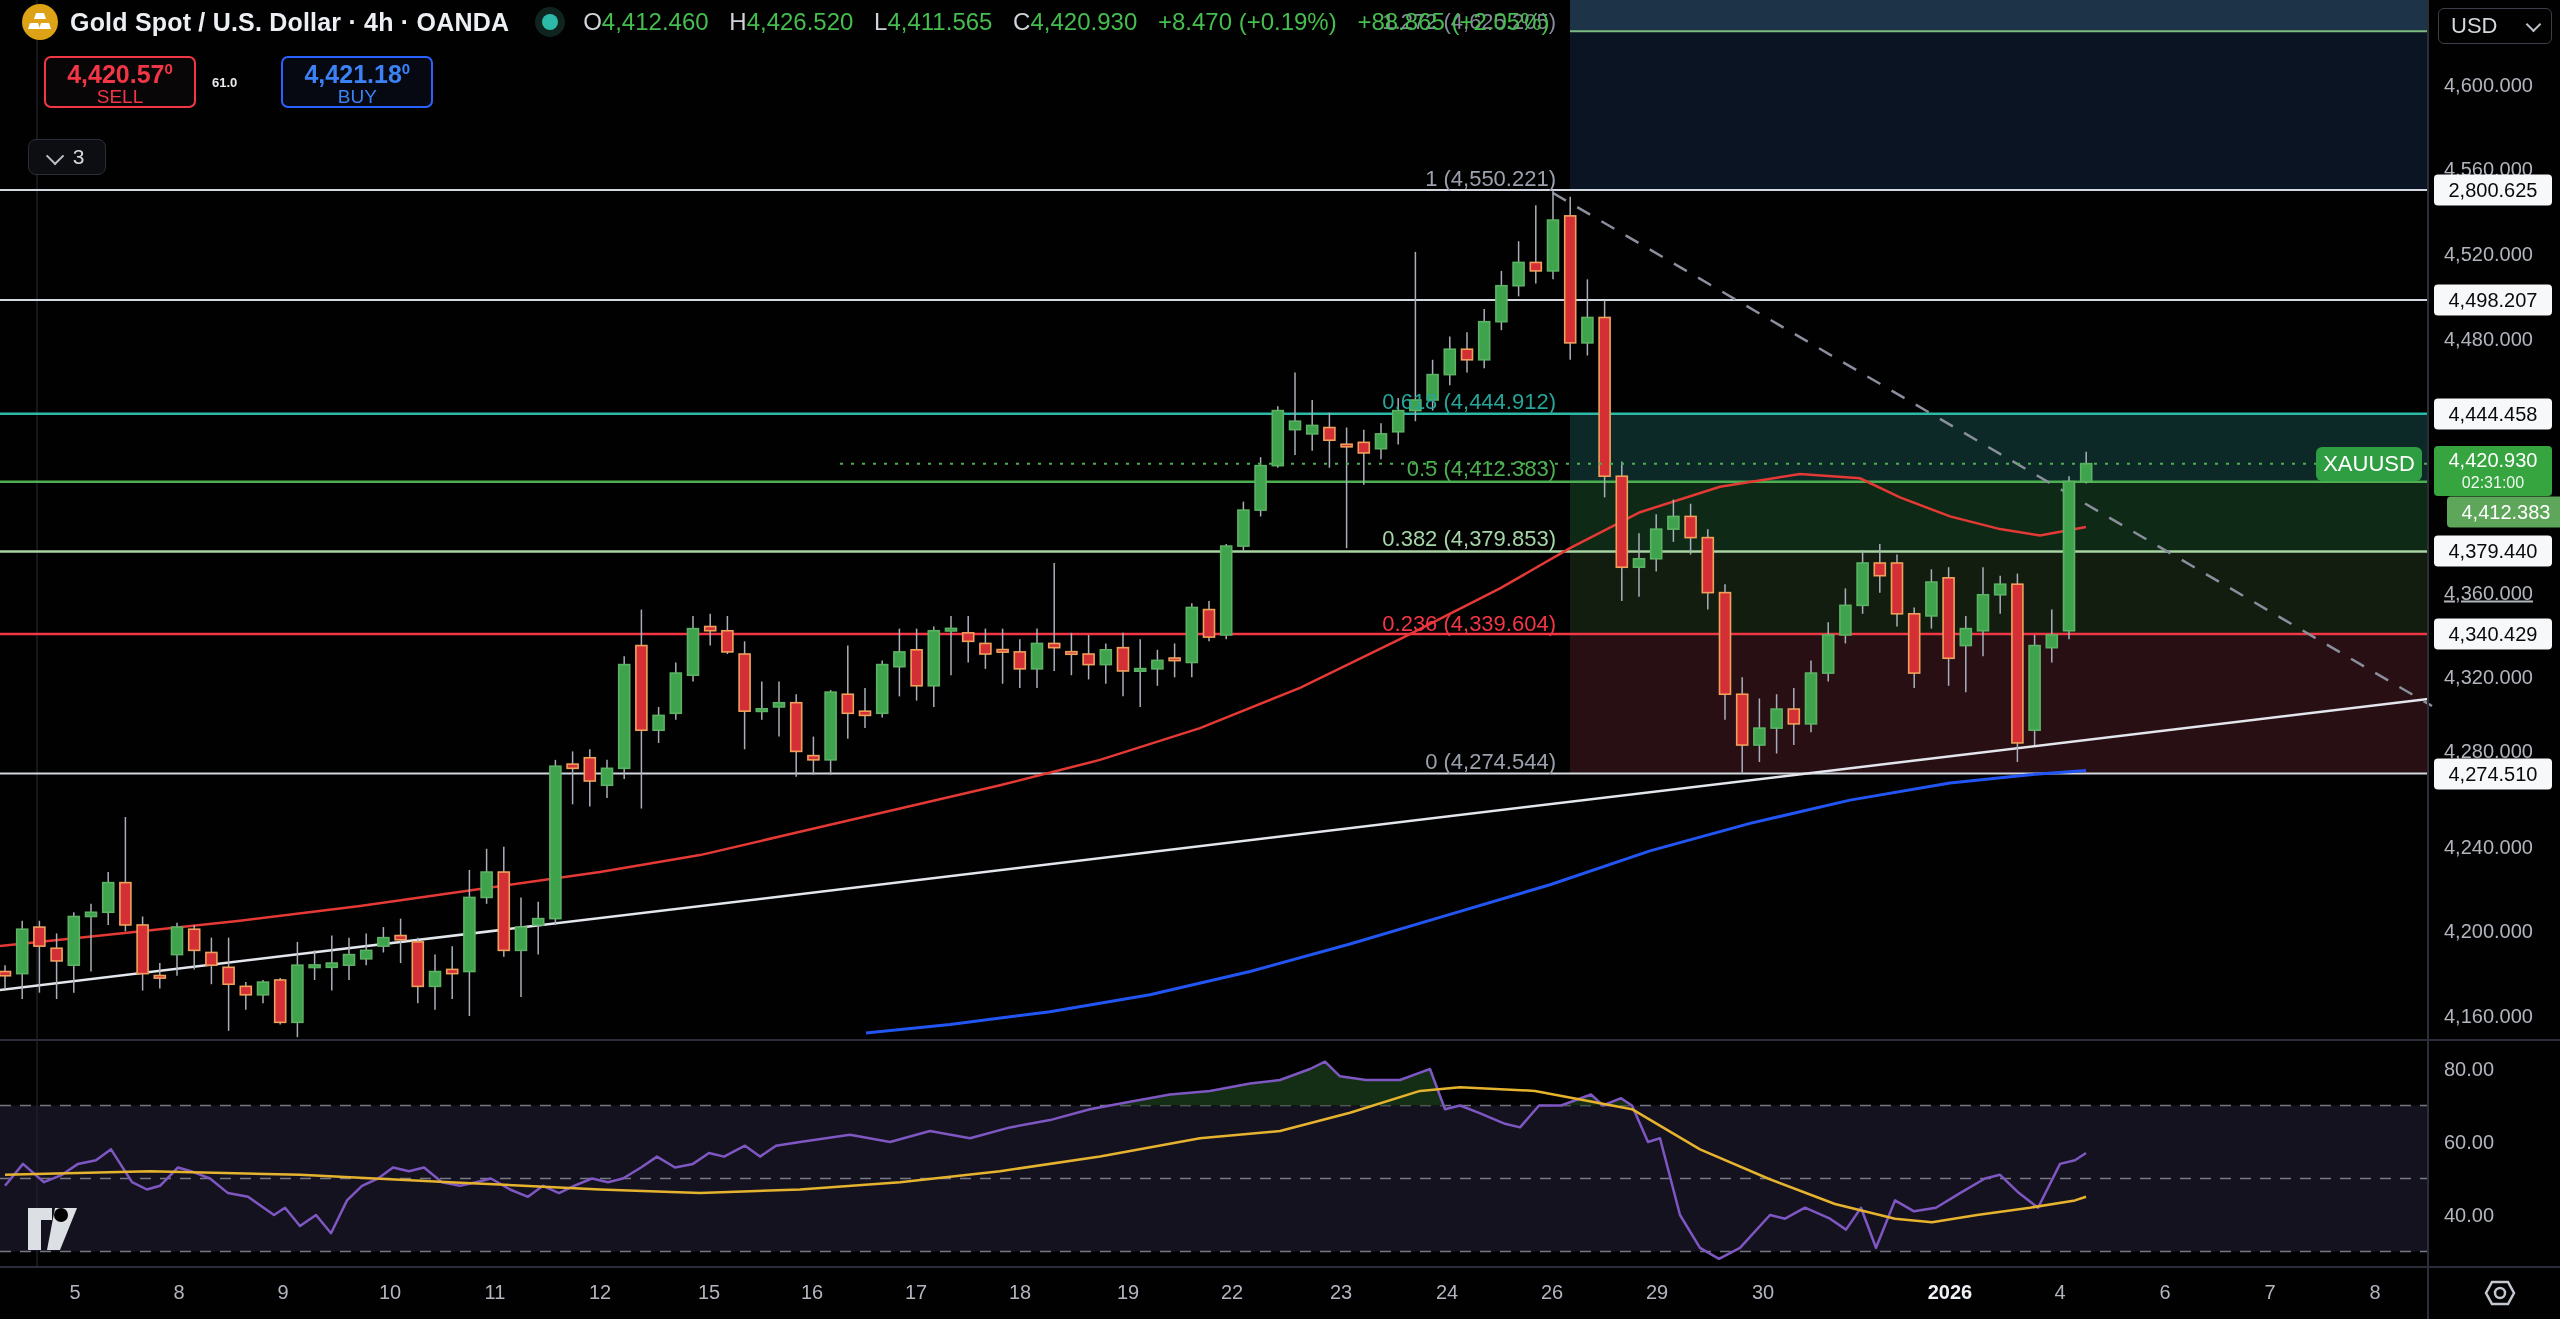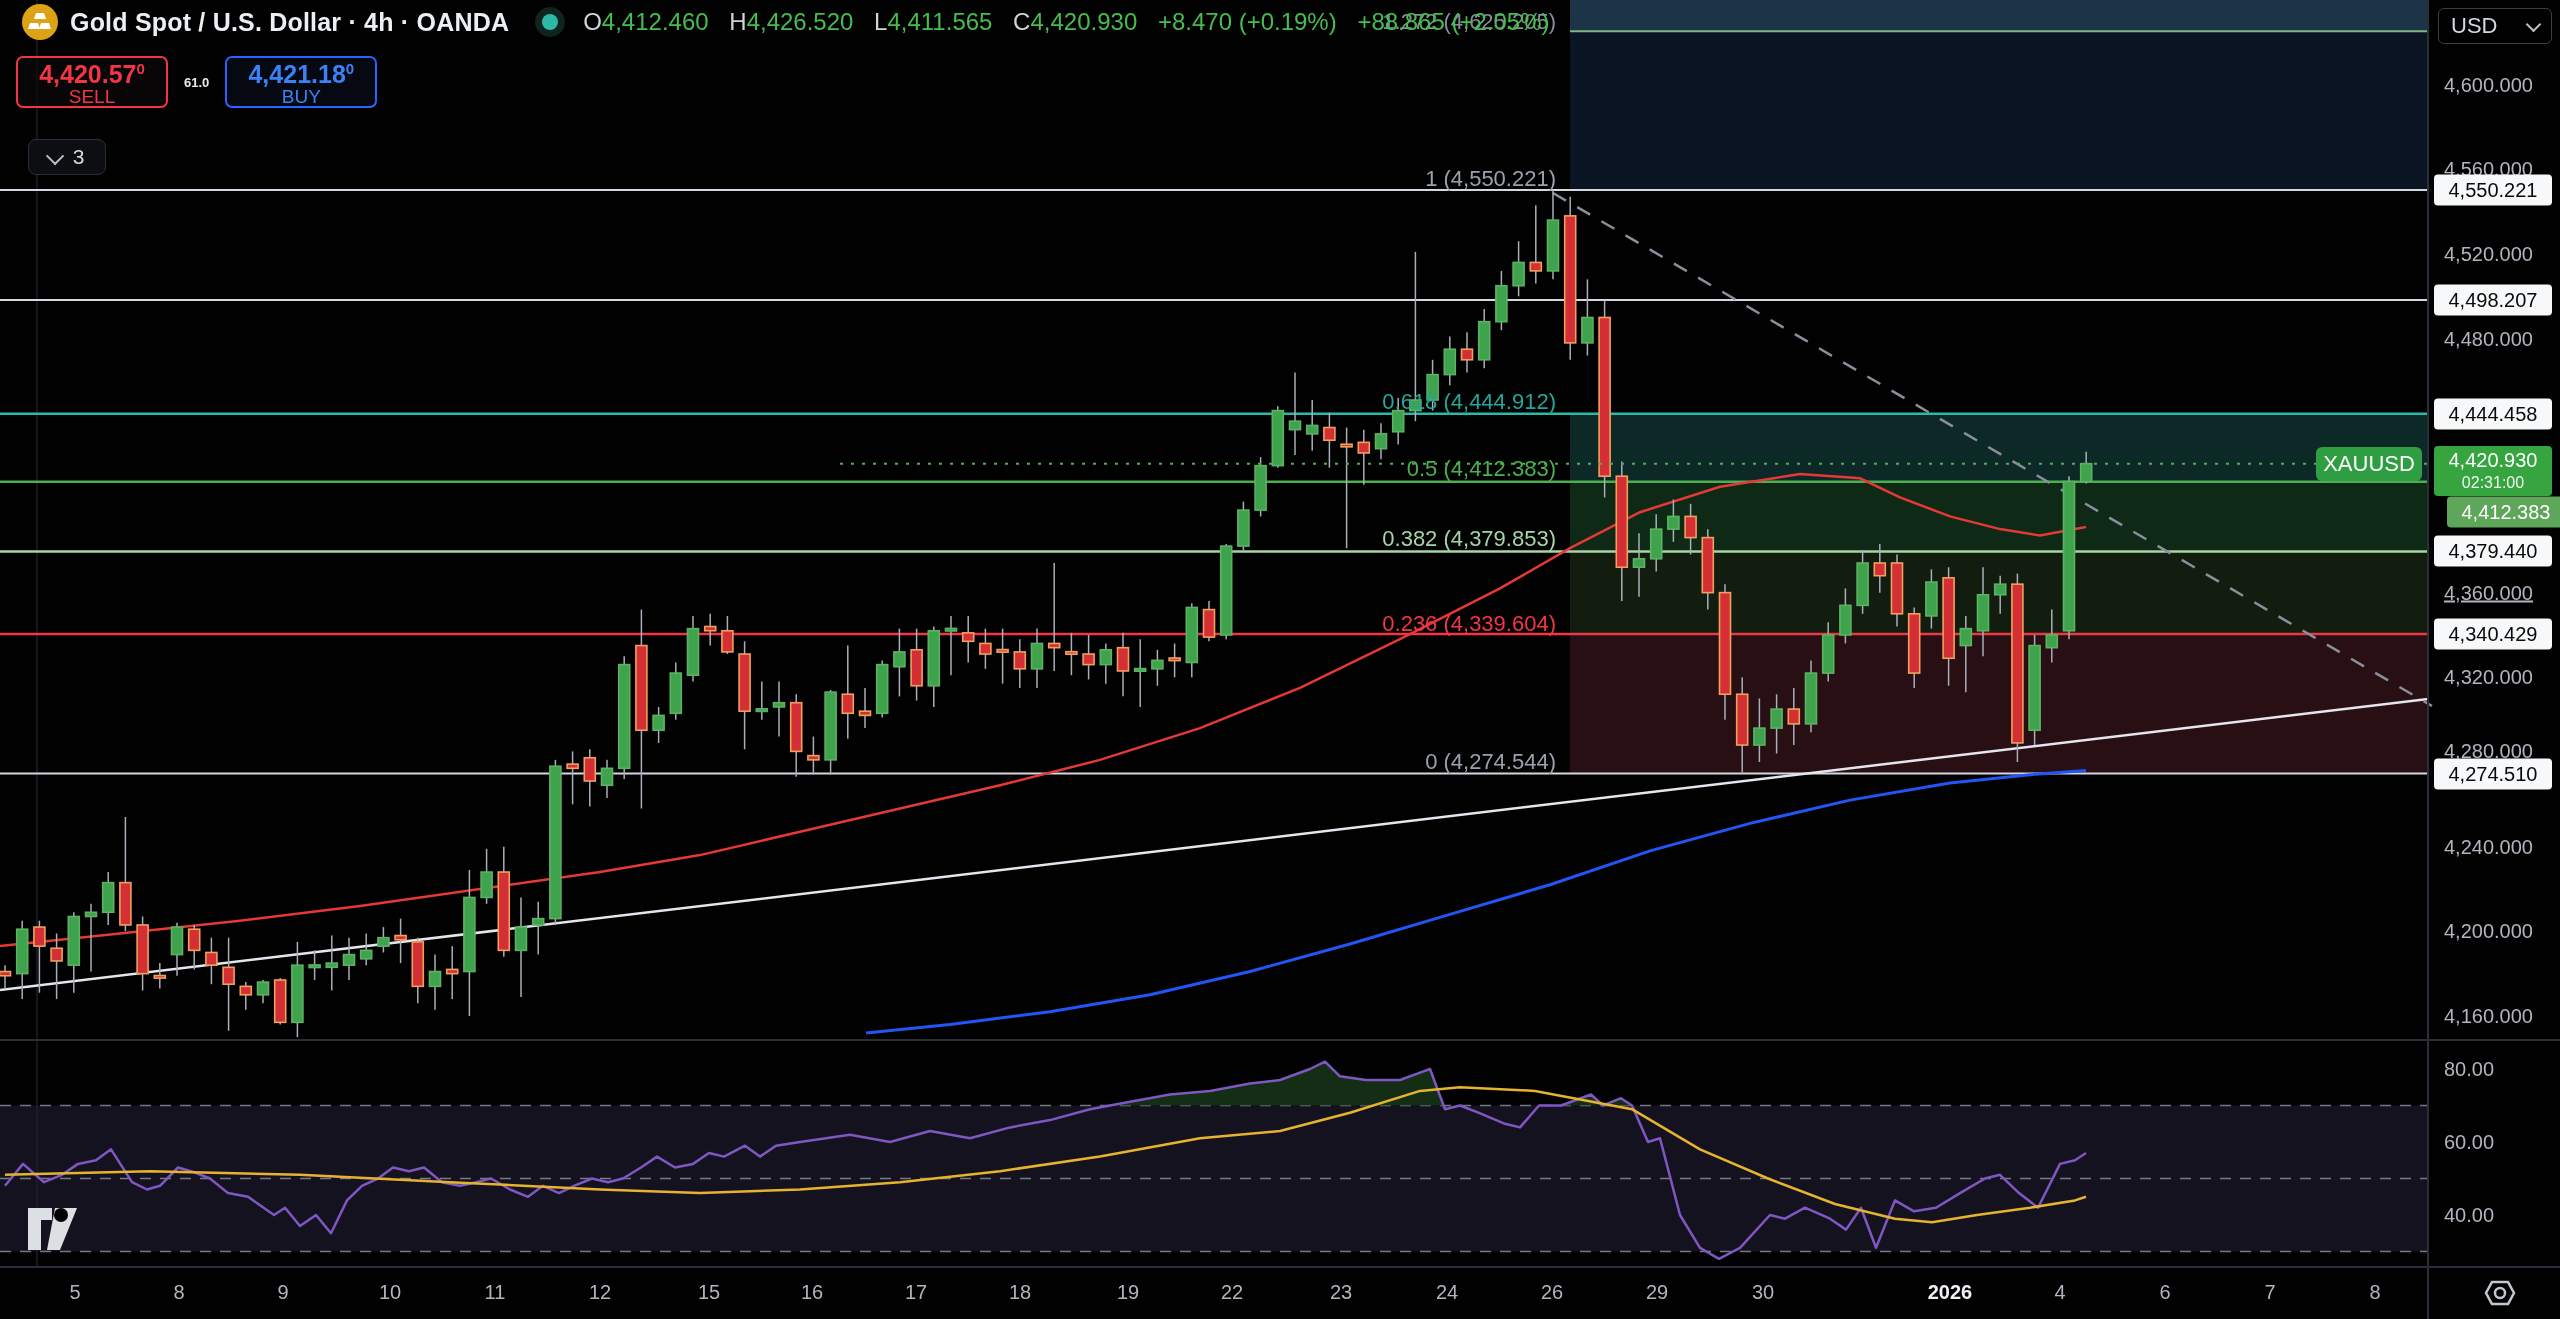--- a/index.html
+++ b/index.html
@@ -9,21 +9,21 @@
   .symbol-row{position:absolute;left:22px;top:2px;height:40px;display:flex;align-items:center;z-index:30;}
   .sym-icon{width:36px;height:36px;border-radius:50%;background:#dda215;display:flex;align-items:center;justify-content:center;margin-right:12px;}
   .sym-title{font-size:25px;font-weight:700;color:#eceff4;letter-spacing:.2px;}
   .status-dot{width:30px;height:30px;border-radius:50%;background:#10241f;display:flex;align-items:center;justify-content:center;margin:0 18px 0 26px;}
   .status-dot i{width:16px;height:16px;border-radius:50%;background:#2cb9a8;}
   .ohlc{font-size:24px;color:#c9cdd4;white-space:nowrap;}
   .ohlc b{font-weight:400;color:#45bd4f;margin-right:14px;}
   .ohlc span.k{color:#cfd3da;}
   
   .trade-row{position:absolute;left:16px;top:56px;display:flex;align-items:center;z-index:30;}
-  .trade-btn{width:148px;height:48px;border-radius:7px;display:flex;flex-direction:column;align-items:center;justify-content:center;background:rgba(12,8,10,.7);cursor:pointer;}
+  .trade-btn{width:148px;height:48px;border-radius:7px;display:flex;flex-direction:column;align-items:center;justify-content:center;background:rgba(12,8,10,.7);cursor:pointer;margin-left:28px;}
   .trade-btn .px{font-size:25px;font-weight:700;line-height:24px;}
   .trade-btn .px sup{font-size:15px;}
   .trade-btn .lbl{font-size:19px;line-height:20px;margin-top:1px;}
   .sell{border:2px solid #f23645;color:#f23645;}
   .buy{border:2px solid #2962ff;color:#3b82f6;background:rgba(8,12,26,.7);}
   .spread{font-size:13px;font-weight:700;color:#e8eaed;margin:0 16px;}
   
   .collapse-btn{position:absolute;left:28px;top:139px;width:76px;height:34px;background:#0c0e12;border:1px solid #2a2e39;border-radius:8px;display:flex;align-items:center;justify-content:center;gap:10px;z-index:30;cursor:pointer;}
   .collapse-btn .chev{width:11px;height:11px;border-left:2px solid #b9bec7;border-bottom:2px solid #b9bec7;transform:rotate(-45deg) translateY(-2px);}
   .collapse-btn .cnt{font-size:21px;color:#d6dae1;}
@@ -411,21 +411,21 @@
     <div class="ax-label" style="top: 339px;">4,480.000</div>
     <div class="ax-label" style="top: 593px; text-decoration: underline;">4,360.000</div>
     <div class="ax-label" style="top: 677px;">4,320.000</div>
     <div class="ax-label" style="top: 751px;">4,280.000</div>
     <div class="ax-label" style="top: 847px;">4,240.000</div>
     <div class="ax-label" style="top: 931px;">4,200.000</div>
     <div class="ax-label" style="top: 1016px;">4,160.000</div>
     <div class="ax-label" style="top: 1069px;">80.00</div>
     <div class="ax-label" style="top: 1142px;">60.00</div>
     <div class="ax-label" style="top: 1215px;">40.00</div>
-    <div class="ax-box ax-white" style="top: 190px;">4,550.221</div>
+    <div class="ax-box ax-white" style="top: 190px;">2,800.625</div>
     <div class="ax-box ax-white" style="top: 300px;">4,498.207</div>
     <div class="ax-box ax-white" style="top: 414px;">4,444.458</div>
     <div class="ax-box ax-white" style="top: 551px;">4,379.440</div>
     <div class="ax-box ax-white" style="top: 634px;">4,340.429</div>
     <div class="ax-box ax-white" style="top: 774px;">4,274.510</div>
     <div class="px-box" style="top: 446px;">
       <div class="l1">4,420.930</div>
       <div class="l2">02:31:00</div>
     </div>
     <div class="ax-box fifty-box" style="top: 512px;">4,412.383</div>

